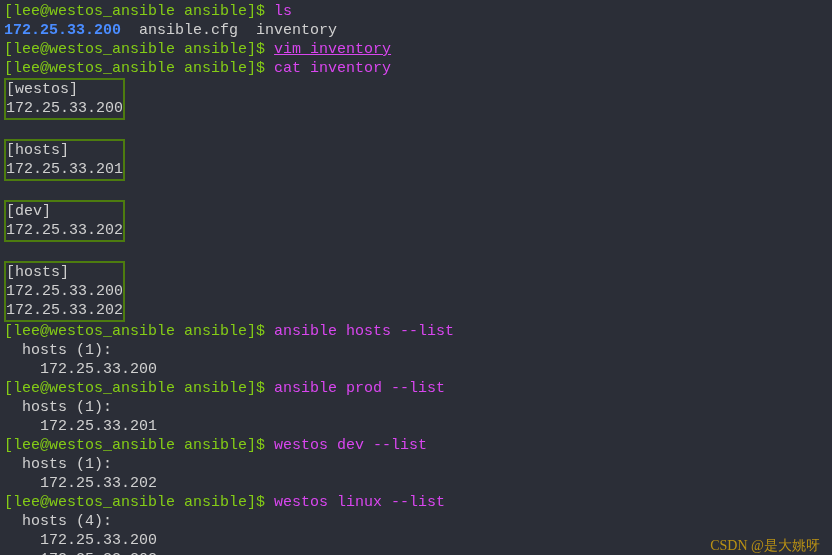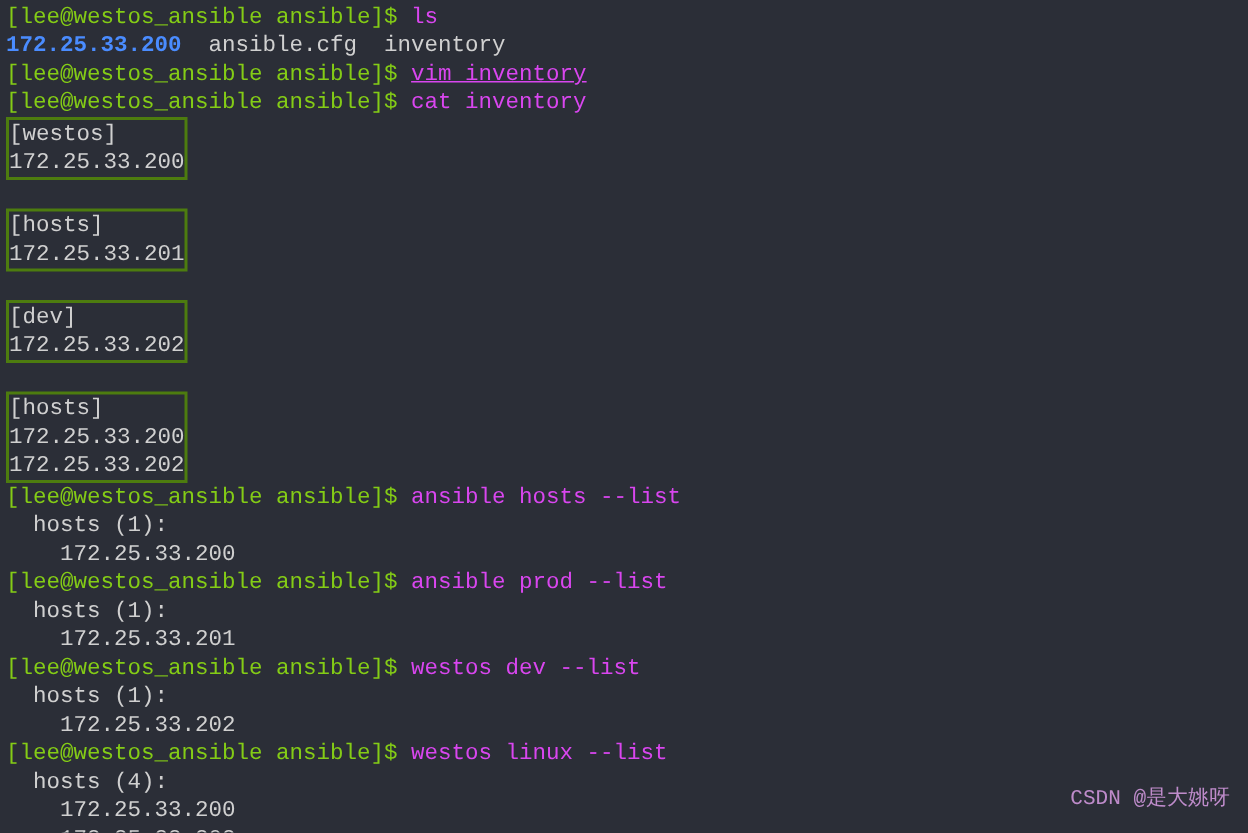--- a/index.html
+++ b/index.html
@@ -28,25 +28,25 @@
     .dir-color { color: #4a8cff; font-weight: bold; }
     .red-box {
       border: 2px solid #4d7c0f;
       display: inline-block;
       vertical-align: top;
       padding: 0;
       line-height: 19px;
     }
     .watermark {
       position: absolute;
-      bottom: 12px;
+      bottom: 0;
       right: 12px;
-      color: #f0abfc;
+      color: #eab308;
       font-size: 14px;
-      font-family: Liberation Mono, monospace;
+      font-family: Liberation Serif, serif;
       opacity: 0.75;
     }
   </style>
 </head>
 <body>
 
 <div class="line"><span class="prompt-user">[lee@westos_ansible ansible]$ </span><span class="cmd">ls</span></div>
 <div class="line"><span class="dir-color">172.25.33.200</span><span>  ansible.cfg  inventory</span></div>
 <div class="line"><span class="prompt-user">[lee@westos_ansible ansible]$ </span><span class="cmd underline">vim inventory</span></div>
 <div class="line"><span class="prompt-user">[lee@westos_ansible ansible]$ </span><span class="cmd">cat inventory</span></div>

